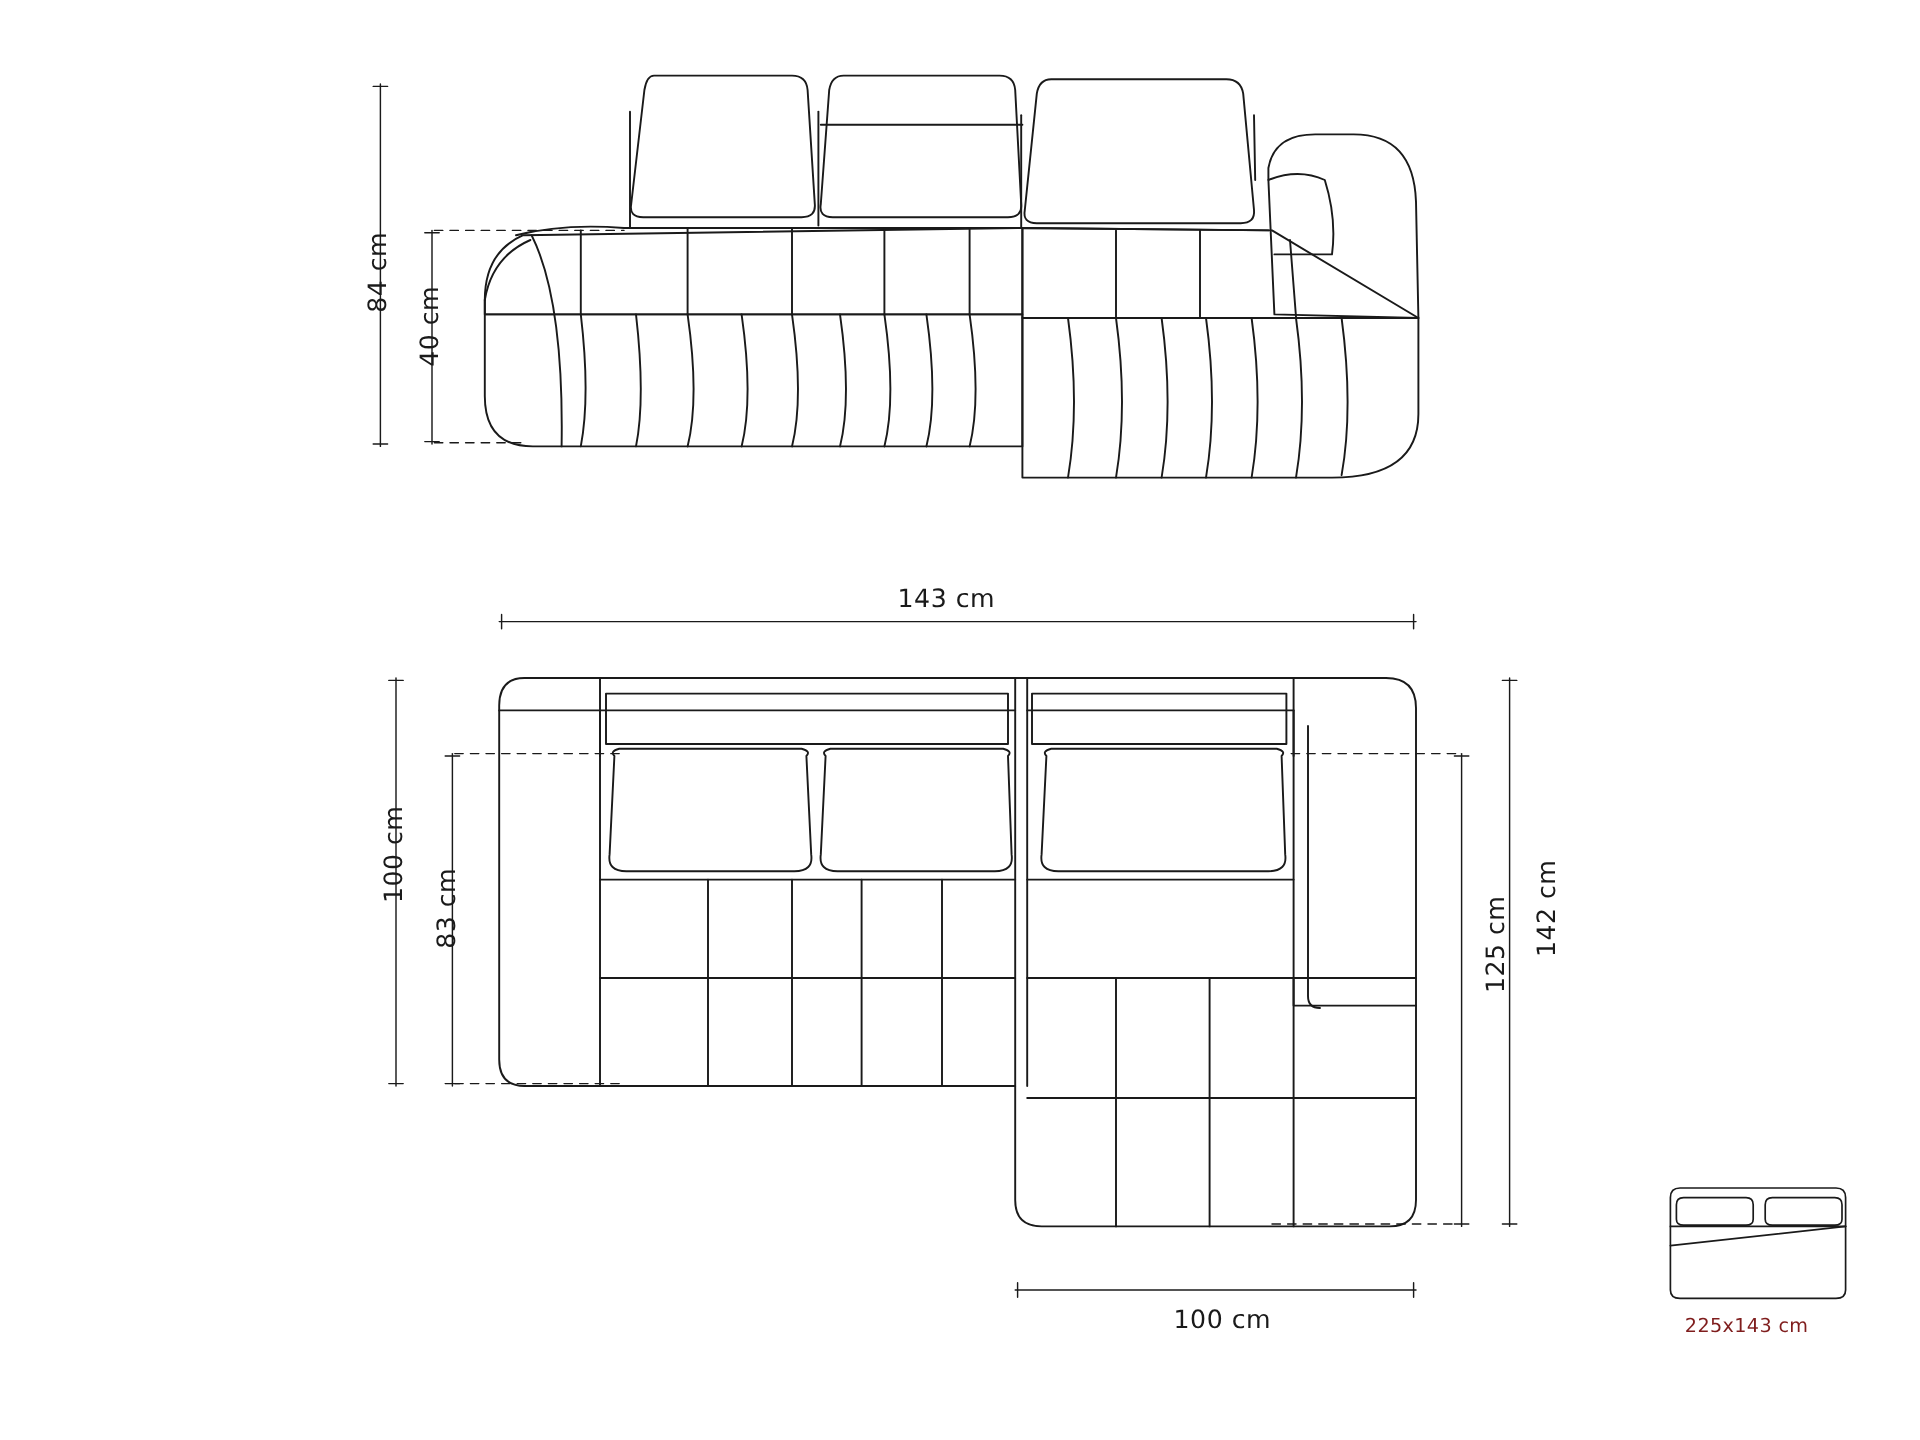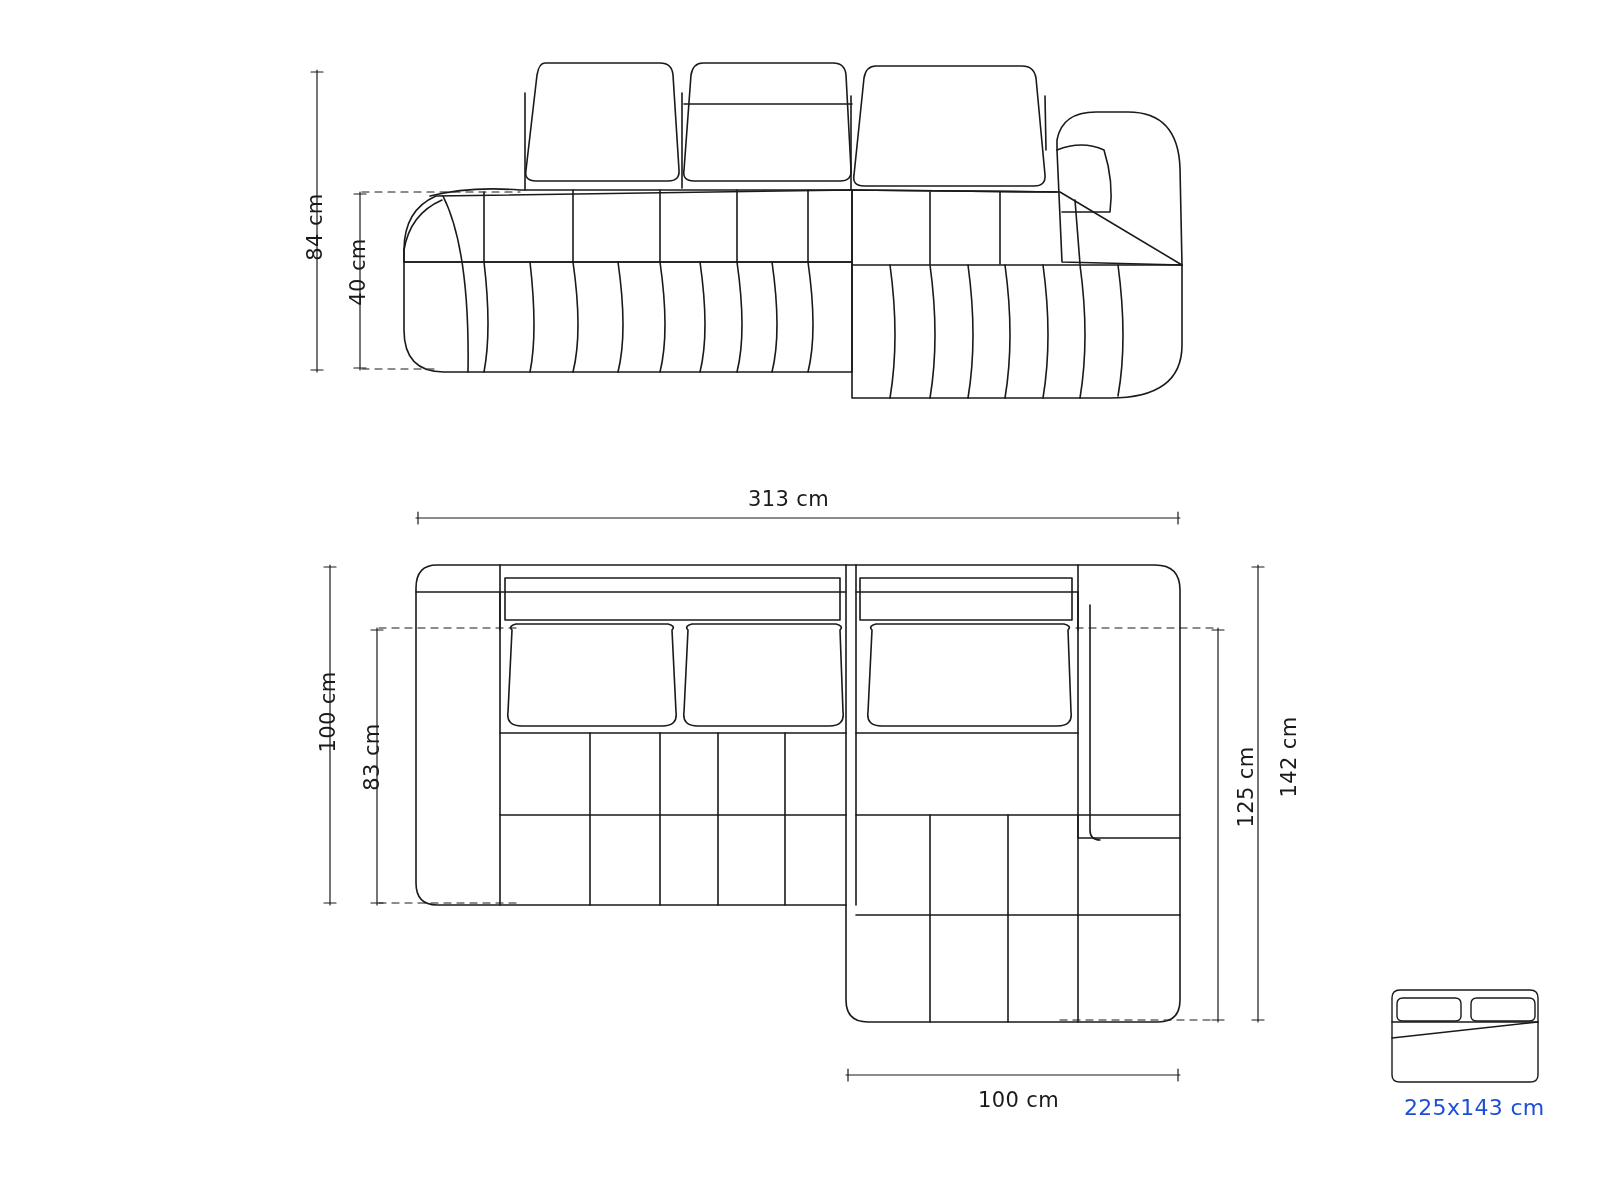--- a/index.html
+++ b/index.html
@@ -31,23 +31,23 @@
     letter-spacing: 0.4px;
     color: #1a1a1a;
     white-space: nowrap;
   }
   .rot {
     transform: rotate(-90deg);
     transform-origin: 50% 50%;
   }
   .bed-label {
     position: absolute;
-    font-size: 22px;
+    font-size: 16px;
     letter-spacing: 0.3px;
-    color: #1d4ed8;
+    color: #7f1d1d;
     white-space: nowrap;
   }
 </style>
 </head>
 <body>
 
 <div id="page">
 
   <svg viewBox="0 0 1600 1200" xmlns="http://www.w3.org/2000/svg">
 
@@ -190,21 +190,21 @@
         <path d="M1392,1038 L1538,1022"></path>
       </g>
 
     </g>
   </svg>
 
   <div class="dim-label rot" style="left:275px; top:215px; width:80px; text-align:center;">84 cm</div>
 
   <div class="dim-label rot" style="left:318px; top:260px; width:80px; text-align:center;">40 cm</div>
 
-  <div class="dim-label" style="left:748px; top:487px;">313 cm</div>
+  <div class="dim-label" style="left:748px; top:487px;">143 cm</div>
 
   <div class="dim-label rot" style="left:278px; top:700px; width:100px; text-align:center;">100 cm</div>
 
   <div class="dim-label rot" style="left:327px; top:745px; width:90px; text-align:center;">83 cm</div>
 
   <div class="dim-label rot" style="left:1239px; top:745px; width:100px; text-align:center;">142 cm</div>
 
   <div class="dim-label rot" style="left:1196px; top:775px; width:100px; text-align:center;">125 cm</div>
 
   <div class="dim-label" style="left:978px; top:1088px;">100 cm</div>

